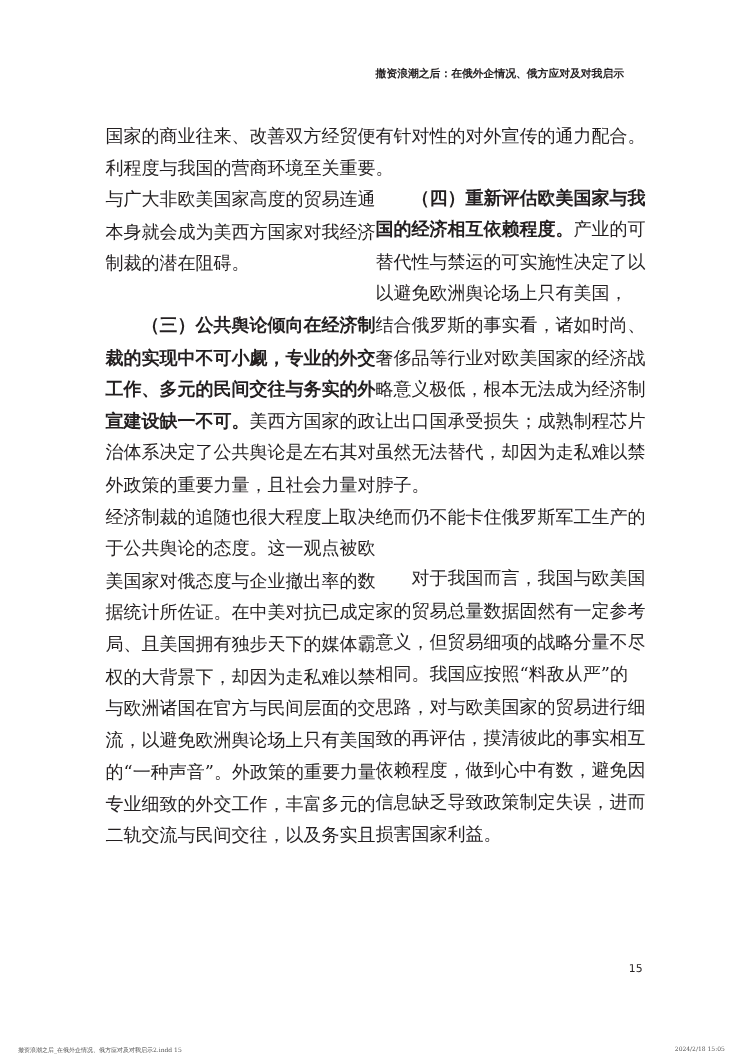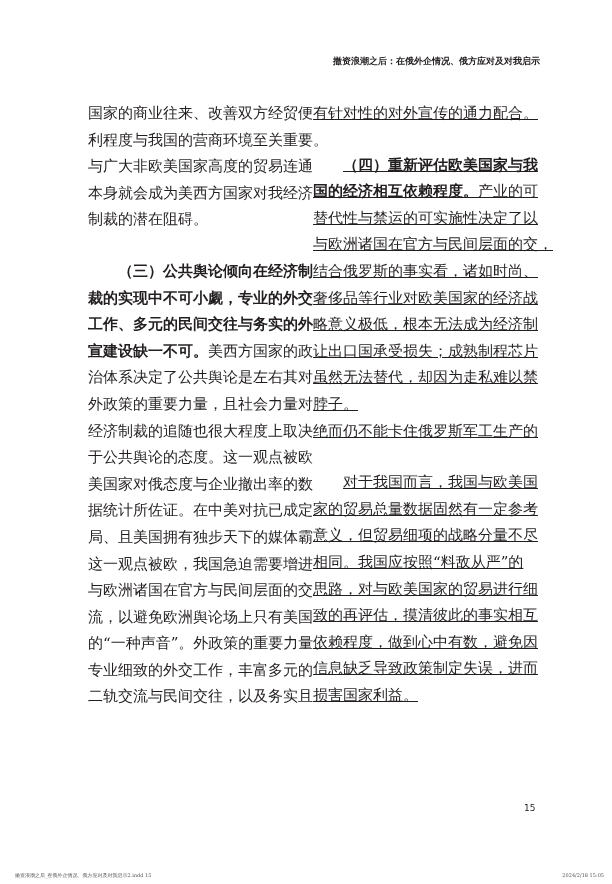--- a/index.html
+++ b/index.html
@@ -1,31 +1,31 @@
 <!DOCTYPE html>
 <html><head>
   <meta charset="utf-8">
   <style>
     html, body { margin: 0; padding: 0; background: #ffffff; }
     body {
       width: 612px; height: 884px; position: relative; overflow: hidden;
       font-family: "DejaVu Serif", serif; color: #231f20;
     }
     .running-header {
-      position: absolute; top: 55px; right: 72px;
+      position: absolute; top: 55px; right: 92px;
       font-family: "DejaVu Sans", sans-serif; font-weight: bold;
       font-size: 9px; color: #231f20; letter-spacing: 0;
     }
     .col {
       position: absolute; top: 100px; width: 210px;
       font-size: 15px; line-height: 26.6px; text-align: justify;
       text-align-last: left;
     }
     .col-left { left: 88px; }
-    .col-right { left: 313px; width: 210px; text-decoration: underline; }
+    .col-right { left: 313px; width: 210px; }
     .para { margin: 0 0 12px 0; text-indent: 0; }
     .line { display: block; white-space: nowrap; text-align-last: justify; text-align: justify; }
     .line.last { text-align-last: left; }
     .bold { font-family: "DejaVu Sans", sans-serif; font-weight: bold; }
     .page-number {
       position: absolute; top: 803px; left: 524px;
       font-family: "DejaVu Sans", sans-serif; font-size: 9px; color: #231f20; text-align: right;
     }
     .slug-left {
       position: absolute; top: 872px; left: 15px;
@@ -56,39 +56,39 @@
     <span class="line bold">裁的实现中不可小觑，专业的外交</span>
     <span class="line bold">工作、多元的民间交往与务实的外</span>
     <span class="line"><span class="bold">宣建设缺一不可。</span><span>美西方国家的政</span></span>
     <span class="line">治体系决定了公共舆论是左右其对</span>
     <span class="line">外政策的重要力量，且社会力量对</span>
     <span class="line">经济制裁的追随也很大程度上取决</span>
     <span class="line">于公共舆论的态度。这一观点被欧</span>
     <span class="line">美国家对俄态度与企业撤出率的数</span>
     <span class="line">据统计所佐证。在中美对抗已成定</span>
     <span class="line">局、且美国拥有独步天下的媒体霸</span>
-    <span class="line">这一观点被欧，我国急迫需要增进</span>
+    <span class="line">权的大背景下，却因为走私难以禁</span>
     <span class="line">与欧洲诸国在官方与民间层面的交</span>
     <span class="line">流，以避免欧洲舆论场上只有美国</span>
     <span class="line">的“一种声音”。外政策的重要力量、</span>
     <span class="line">专业细致的外交工作，丰富多元的</span>
     <span class="line">二轨交流与民间交往，以及务实且</span>
   </div>
 </div>
 
 <div class="col col-right">
   <div class="para">
     <span class="line last">有针对性的对外宣传的通力配合。</span>
   </div>
   <div class="gap"></div>
   <div class="para">
     <span class="line bold" style="padding-left:30px">（四）重新评估欧美国家与我</span>
     <span class="line"><span class="bold">国的经济相互依赖程度。</span><span>产业的可</span></span>
     <span class="line">替代性与禁运的可实施性决定了以</span>
-    <span class="line">与欧洲诸国在官方与民间层面的交，</span>
+    <span class="line">以避免欧洲舆论场上只有美国，</span>
     <span class="line">结合俄罗斯的事实看，诸如时尚、</span>
     <span class="line">奢侈品等行业对欧美国家的经济战</span>
     <span class="line">略意义极低，根本无法成为经济制</span>
     <span class="line">让出口国承受损失；成熟制程芯片</span>
     <span class="line">虽然无法替代，却因为走私难以禁</span>
     <span class="line last">脖子。</span>
     <span class="line">绝而仍不能卡住俄罗斯军工生产的</span>
   </div>
   <div class="gap"></div>
   <div class="para">

